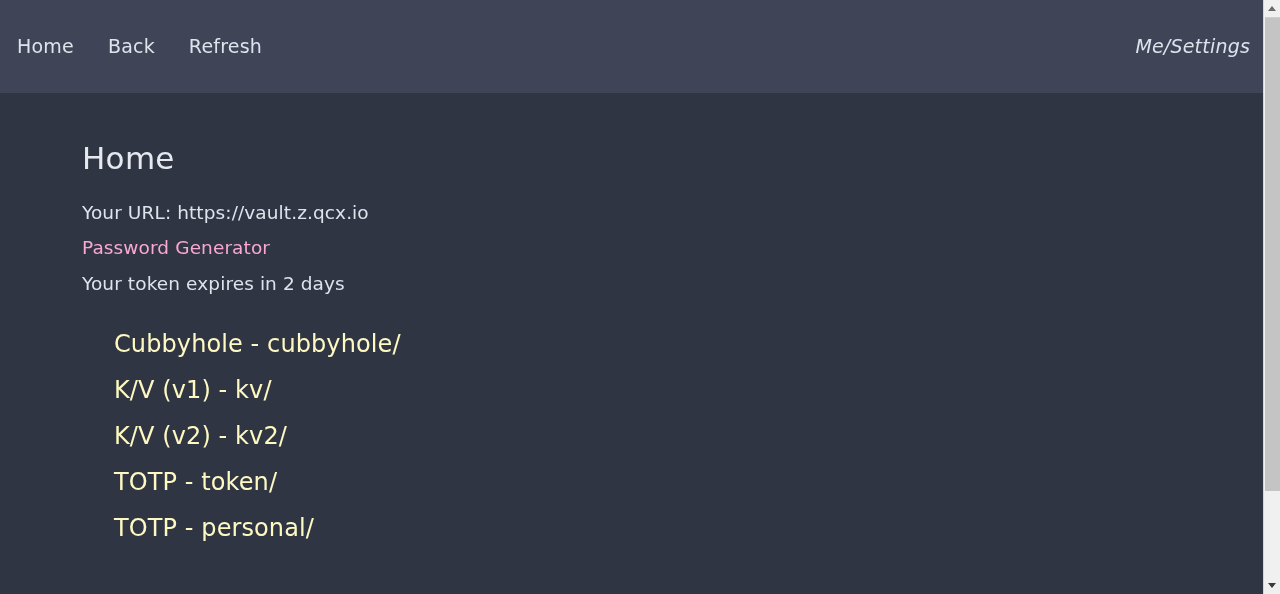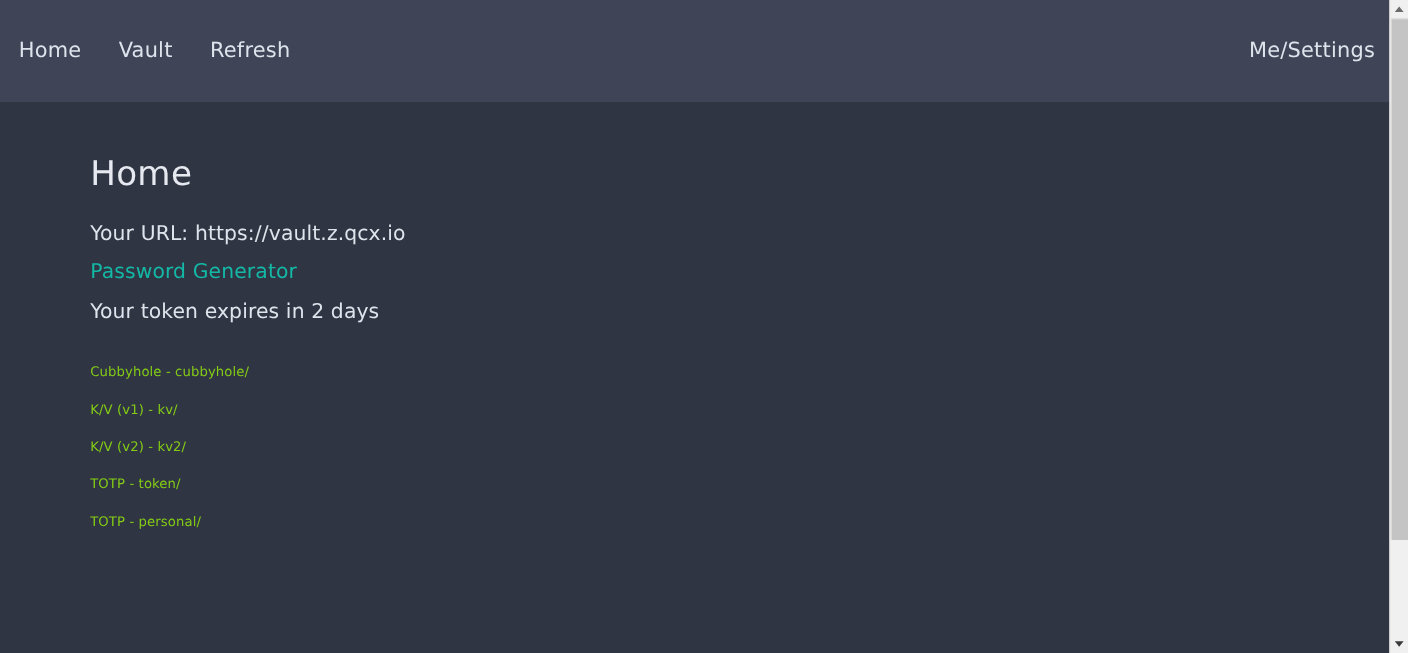--- a/index.html
+++ b/index.html
@@ -52,20 +52,21 @@
     margin-right: 34px;
     cursor: pointer;
     white-space: nowrap;
   }
 
   .nav-right {
     margin-left: auto;
     margin-right: 13px;
     display: flex;
     align-items: flex-end;
+    font-style: italic;
   }
 
   .nav-right .nav-item { margin-right: 0; }
 
   
   #content {
     position: absolute;
     left: 0;
     top: 93px;
     width: 1263px;
@@ -87,36 +88,37 @@
   .info-line {
     font-size: 18.5px;
     color: #dfe3ec;
     line-height: 1;
     margin-bottom: 17px;
     letter-spacing: 0.1px;
     white-space: nowrap;
   }
 
   .info-line.link {
-    color: #14b8a6;
+    color: #f9a8d4;
     cursor: pointer;
   }
 
   #mounts {
     margin-top: 39px;
   }
 
   .mount-line {
-    font-size: 12px;
-    color: #84cc16;
+    font-size: 24px;
+    color: #fef9c3;
     line-height: 1;
     margin-bottom: 22px;
     letter-spacing: 0.1px;
     white-space: nowrap;
     cursor: pointer;
+    margin-left: 32px;
   }
 
   
   #scrollbar {
     position: absolute;
     right: 0; top: 0;
     width: 17px;
     height: 594px;
     background: #f0f0f0;
     border-left: 1px solid #d6d6d6;
@@ -163,21 +165,21 @@
   }
 </style>
 </head>
 <body>
 
 <div id="viewport">
 
   <div id="navbar">
     <div class="nav-left">
       <span class="nav-item">Home</span>
-      <span class="nav-item">Vault</span>
+      <span class="nav-item">Back</span>
       <span class="nav-item">Refresh</span>
     </div>
     <div class="nav-right">
       <span class="nav-item">Me/Settings</span>
     </div>
   </div>
 
   <div id="content">
 
     <h1 id="page-title">Home</h1>

